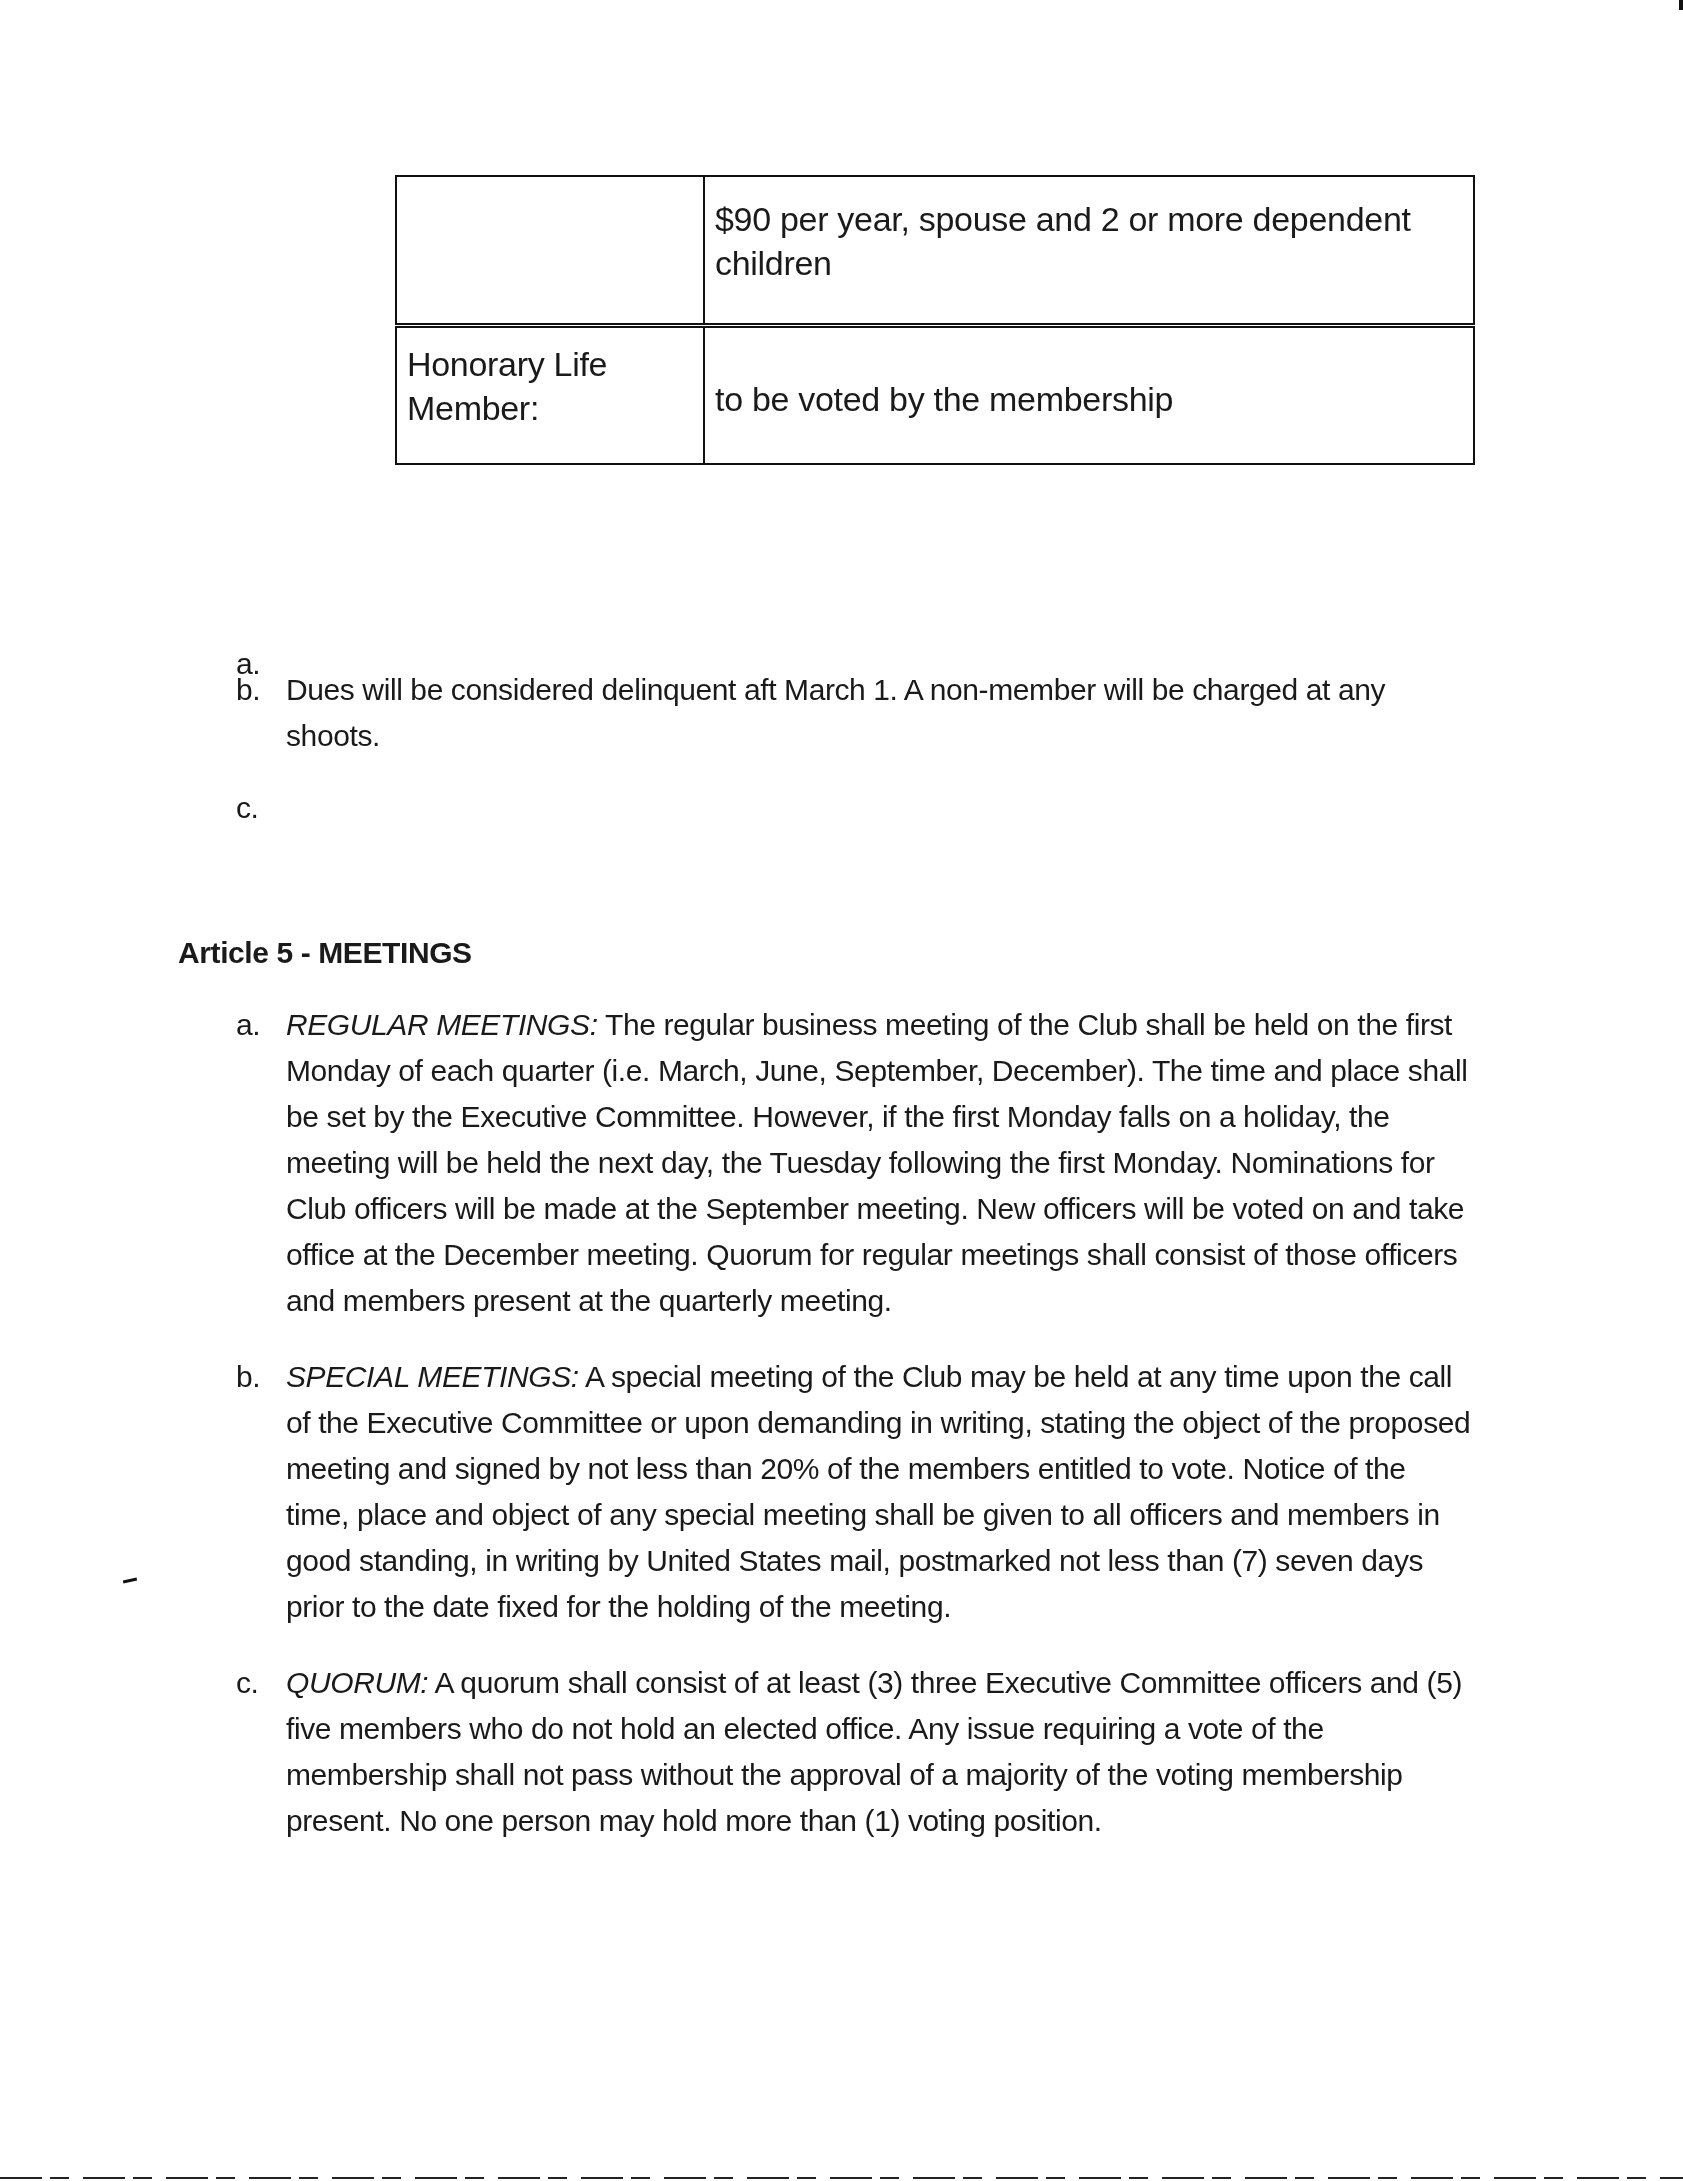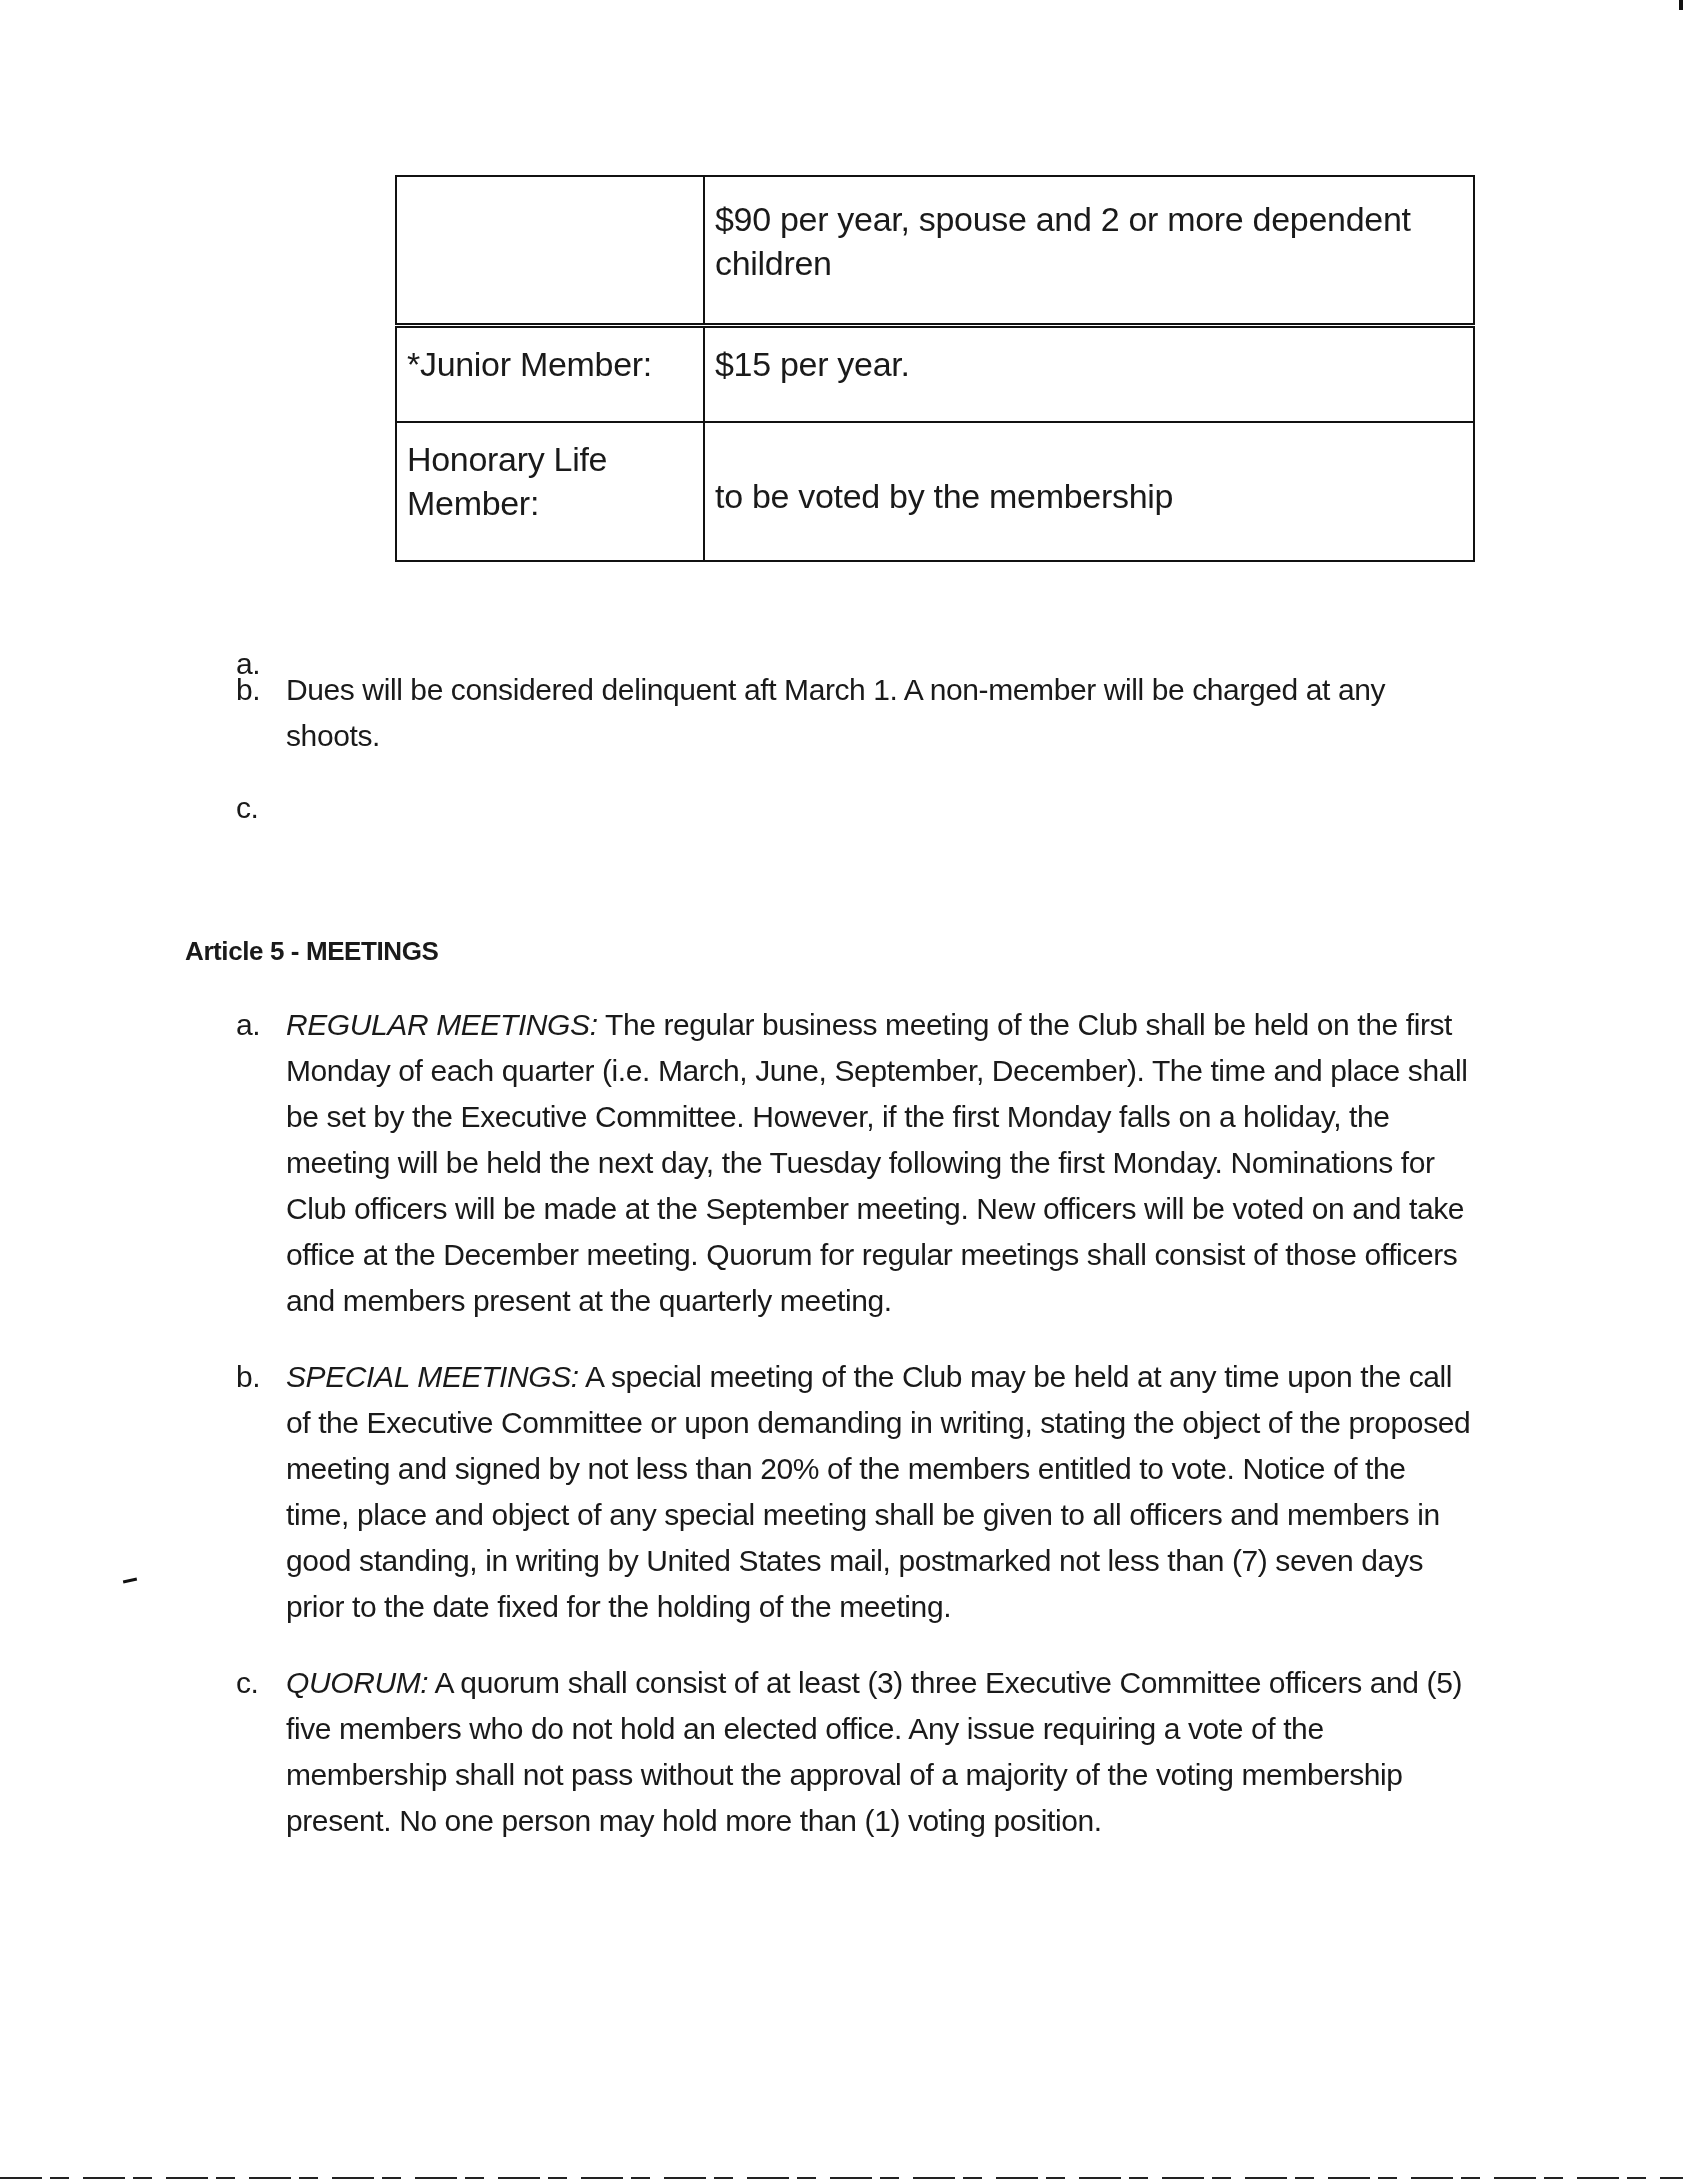--- a/index.html
+++ b/index.html
@@ -25,46 +25,42 @@
   .dues-table tr.r3 td { height: 139px; padding-top: 14px; box-sizing: border-box; }
   .dues-table tr.r3 td.c2 { vertical-align: middle; padding-top: 8px; }
 
   
   .list { position: absolute; left: 236px; width: 1238px; font-size: 30px; line-height: 46px; letter-spacing: -0.4px; }
   .item { position: relative; padding-left: 50px; margin-bottom: 26px; }
   .marker { position: absolute; left: 0; top: 0; }
   .lead { font-style: italic; }
 
   .heading {
-    position: absolute; left: 185px; top: 936px;
-    font-size: 26px; font-weight: bold; letter-spacing: -0.4px;
+    position: absolute; left: 178px; top: 936px;
+    font-size: 30px; font-weight: bold; letter-spacing: -0.4px;
   }
 
   
   .artifact-tr { position: absolute; left: 1679px; top: 0; width: 4px; height: 10px; background: #111; }
   .artifact-mark { position: absolute; left: 123px; top: 1579px; width: 14px; height: 3px; background: #111; transform: rotate(-12deg); }
   .scan-edge {
     position: absolute; left: 0; top: 2177px; width: 1683px; height: 2px;
     background: repeating-linear-gradient(90deg, #222 0 42px, transparent 42px 50px, #222 50px 69px, transparent 69px 83px);
   }
 </style>
 </head>
 <body>
 
 <div class="page">
 
   <table class="dues-table">
     <tbody>
         <tr class="r0">
       <td class="c1"></td>
       <td class="c2">$90 per year, spouse and 2 or more dependent children</td>
-    </tr>
-    <tr class="r1">
-      <td class="c1">*Junior Member:</td>
-      <td class="c2">$15 per year.</td>
     </tr>
     <tr class="r3">
       <td class="c1">Honorary Life Member:</td>
       <td class="c2">to be voted by the membership</td>
     </tr>
   </tbody>
     </table>
 
   <div class="list" style="top:641px;">
     <div class="item">

